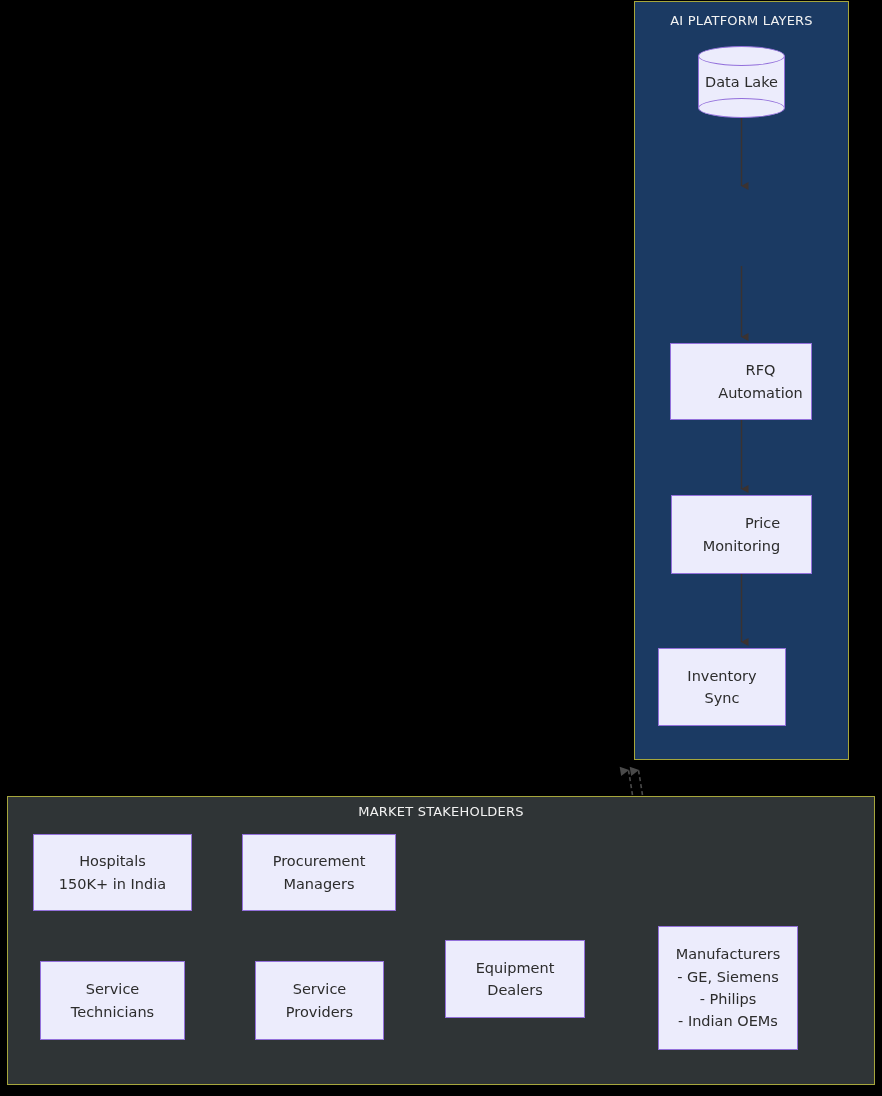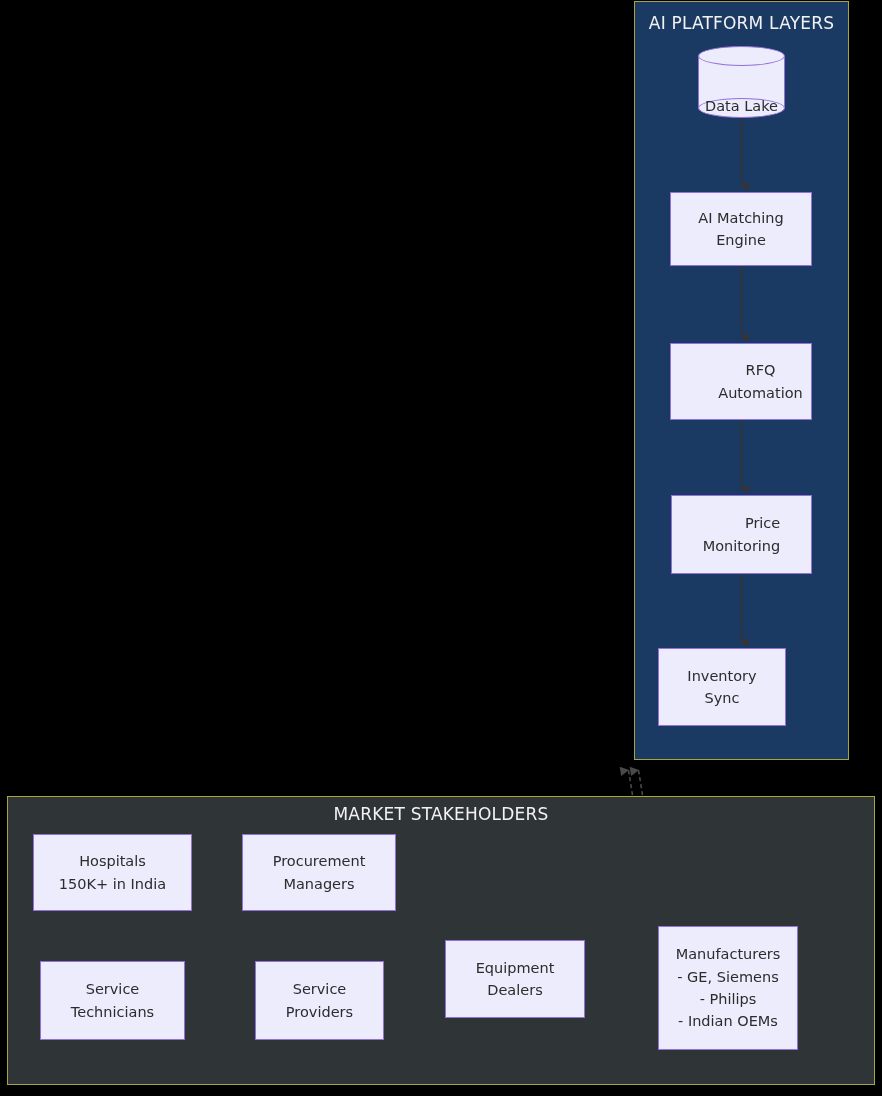--- a/index.html
+++ b/index.html
@@ -41,21 +41,21 @@
     top: 796px;
     width: 868px;
     height: 289px;
     background: #2f3436;
   }
   .cluster-title {
     position: absolute;
     width: 100%;
     text-align: center;
     color: #f2f2f2;
-    font-size: 17px;
+    font-size: 13px;
     letter-spacing: 0.2px;
     white-space: nowrap;
   }
   #ai-platform-cluster .cluster-title { top: 11px; }
   #market-cluster .cluster-title { top: 7px; }
 
   
   .node {
     position: absolute;
     box-sizing: border-box;
@@ -107,21 +107,20 @@
     left: 0;
     top: 0;
     width: 100%;
     height: 100%;
     display: flex;
     align-items: center;
     justify-content: center;
     color: #2c2c2c;
     font-size: 14.5px;
     z-index: 3;
-    margin-top: 24px;
   }
 
   
   .connectors {
     position: absolute;
     left: 0;
     top: 0;
     width: 882px;
     height: 1096px;
     pointer-events: none;
@@ -136,24 +135,20 @@
     <div class="cluster-title">AI PLATFORM LAYERS</div>
   </div>
 
   <div class="cylinder">
     <div class="cyl-body"></div>
     <div class="cyl-bottom"></div>
     <div class="cyl-top"></div>
     <div class="cyl-label">Data Lake</div>
   </div>
 
-  <div class="node" id="node-ai-matching-engine" style="left:670px; top:192px; width:142px; height:74px;">
-    <span>AI Matching
-Engine</span>
-  </div>
 
   <div class="node" id="node-rfq-automation" style="left:670px; top:343px; width:142px; height:77px;padding-left:39px;">
     <span>RFQ
 Automation</span>
   </div>
 
   <div class="node" id="node-price-monitoring" style="left:671px; top:495px; width:141px; height:79px;text-align:right;">
     <span>Price
 Monitoring</span>
   </div>

